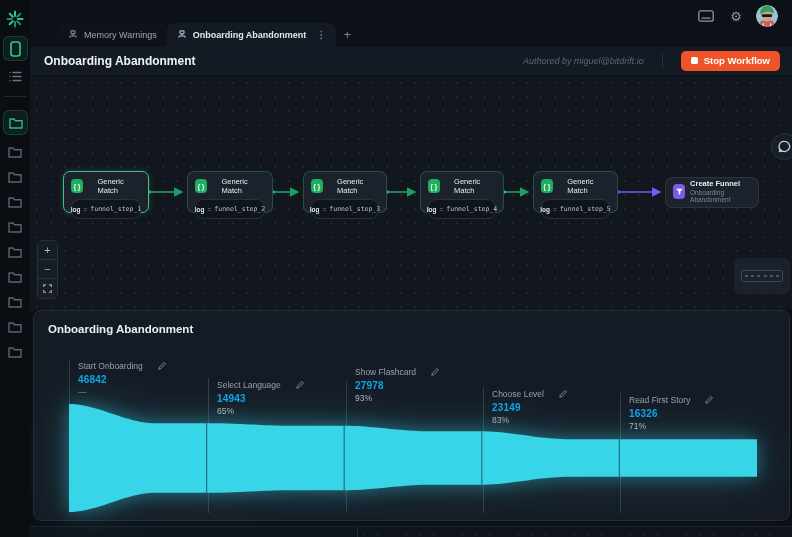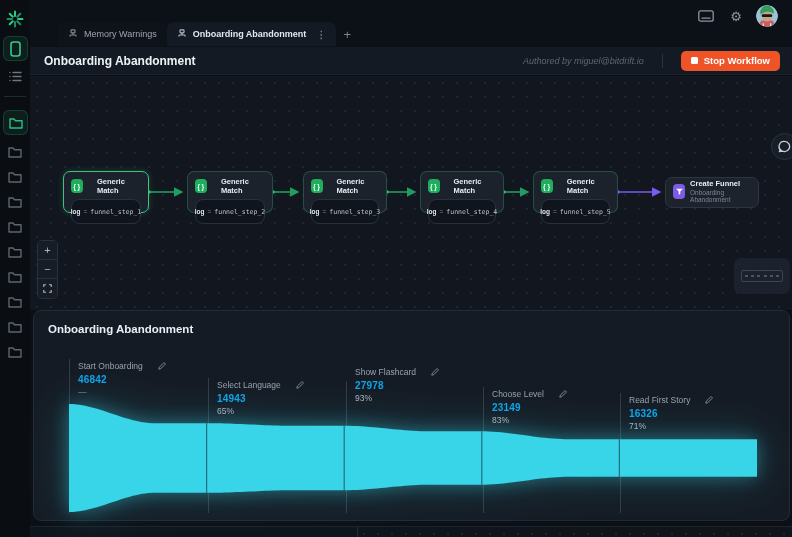--- a/index.html
+++ b/index.html
@@ -14,21 +14,21 @@
   .rail-divider { position:absolute; left:4px; top:96px; width:22px; height:1px; background:#222a33; }
   .folder { position:absolute; left:8px; width:14px; height:12px; }
 
   
   .topbar { position:absolute; left:30px; top:0; width:762px; height:47px; background:#0c1118; }
   .topbar-right { position:absolute; right:14px; top:5px; display:flex; align-items:center; gap:10px; }
   .tb-icon { width:20px; height:20px; display:flex; align-items:center; justify-content:center; color:#8b95a2; cursor:pointer; }
   .gear { font-size:13px; line-height:1; }
   .avatar { width:22px; height:22px; border-radius:50%; overflow:hidden; }
 
-  .tabs { position:absolute; left:28px; bottom:0; height:25px; display:flex; align-items:flex-start; }
+  .tabs { position:absolute; left:28px; bottom:0; height:25px; display:flex; align-items:center; }
   .tab { height:24px; display:flex; align-items:center; gap:6px; padding:0 10px; font-size:9px; color:#9aa4b1; border-radius:7px 7px 0 0; cursor:pointer; }
   .tab.inactive { background:#0e131a; }
   .tab.active { background:#141a23; color:#e2e8ef; font-weight:bold; }
   .tab .kebab { color:#6f7987; font-size:10px; margin-left:4px; }
   .newtab { width:22px; height:24px; display:flex; align-items:center; justify-content:center; color:#7a8492; font-size:13px; cursor:pointer; }
 
   
   .wf-header { position:absolute; left:30px; top:47px; width:762px; height:28px; background:#141a23; border-bottom:1px solid #1b222c; display:flex; align-items:center; }
   .wf-title { margin-left:14px; font-size:12px; font-weight:bold; color:#eef2f7; }
   .wf-right { margin-left:auto; margin-right:12px; display:flex; align-items:center; gap:18px; }
@@ -38,22 +38,22 @@
   .stop-sq { width:7px; height:7px; background:#fff; border-radius:1.5px; }
 
   
   .canvas { position:absolute; left:30px; top:76px; width:762px; height:234px; background:#12171f;
     background-image:radial-gradient(rgba(125,140,160,.13) 1px, transparent 1px); background-size:14px 14px; }
   .edges { position:absolute; left:0; top:0; pointer-events:none; }
   .node { position:absolute; top:95px; height:42px; background:#1b222c; border:1px solid rgba(62,196,126,.28); border-radius:7px; cursor:pointer; }
   .node.selected { border-color:#3ec47e; box-shadow:0 0 6px rgba(62,196,126,.25); }
   .node-head { display:flex; align-items:center; gap:5px; padding:5px 7px 0 7px; }
   .node-ic { width:14px; height:14px; border-radius:4px; background:#1fae5e; color:#eafff3; font-size:7px; font-weight:bold; display:flex; align-items:center; justify-content:center; letter-spacing:.5px; }
-  .node-ttl { font-size:7.5px; font-weight:bold; color:#e6ecf2;margin-left:9px; }
-  .node-pill { margin:4px 7px 0 7px; height:25px; background:#10151d; border:1px solid #29313d; border-radius:8px; display:flex; align-items:center; justify-content:center; gap:3px; font-size:6.5px; }
+  .node-ttl { font-size:7.5px; font-weight:normal; color:#e6ecf2;margin-left:9px; }
+  .node-pill { margin:4px 7px 0 7px; height:20px; background:#10151d; border:1px solid #29313d; border-radius:8px; display:flex; align-items:center; justify-content:center; gap:3px; font-size:6.5px; }
   .pill-k { font-weight:bold; color:#dfe6ee; }
   .pill-op { color:#76808e; }
   .pill-v { color:#b8c2cd; font-family:"DejaVu Sans Mono", monospace; }
   .node.output { top:101px; height:31px; border-color:#2d3542; background:#1c232d; }
   .out-ic { width:15px; height:15px; border-radius:4px; background:#7c5ce6; display:flex; align-items:center; justify-content:center; }
   .out-ttl { font-size:7.5px; font-weight:bold; color:#e9edf3; }
   .out-sub { font-size:6.5px; color:#7c8694; margin-top:1px; }
 
   .zoomctl { position:absolute; left:7px; top:164px; width:21px; border:1px solid #28303c; border-radius:5px; overflow:hidden; }
   .zbtn { width:100%; height:19px; background:#161d26; border:none; border-bottom:1px solid #28303c; color:#aeb6c0; font-size:11px; display:flex; align-items:center; justify-content:center; cursor:pointer; font-family:inherit; }

